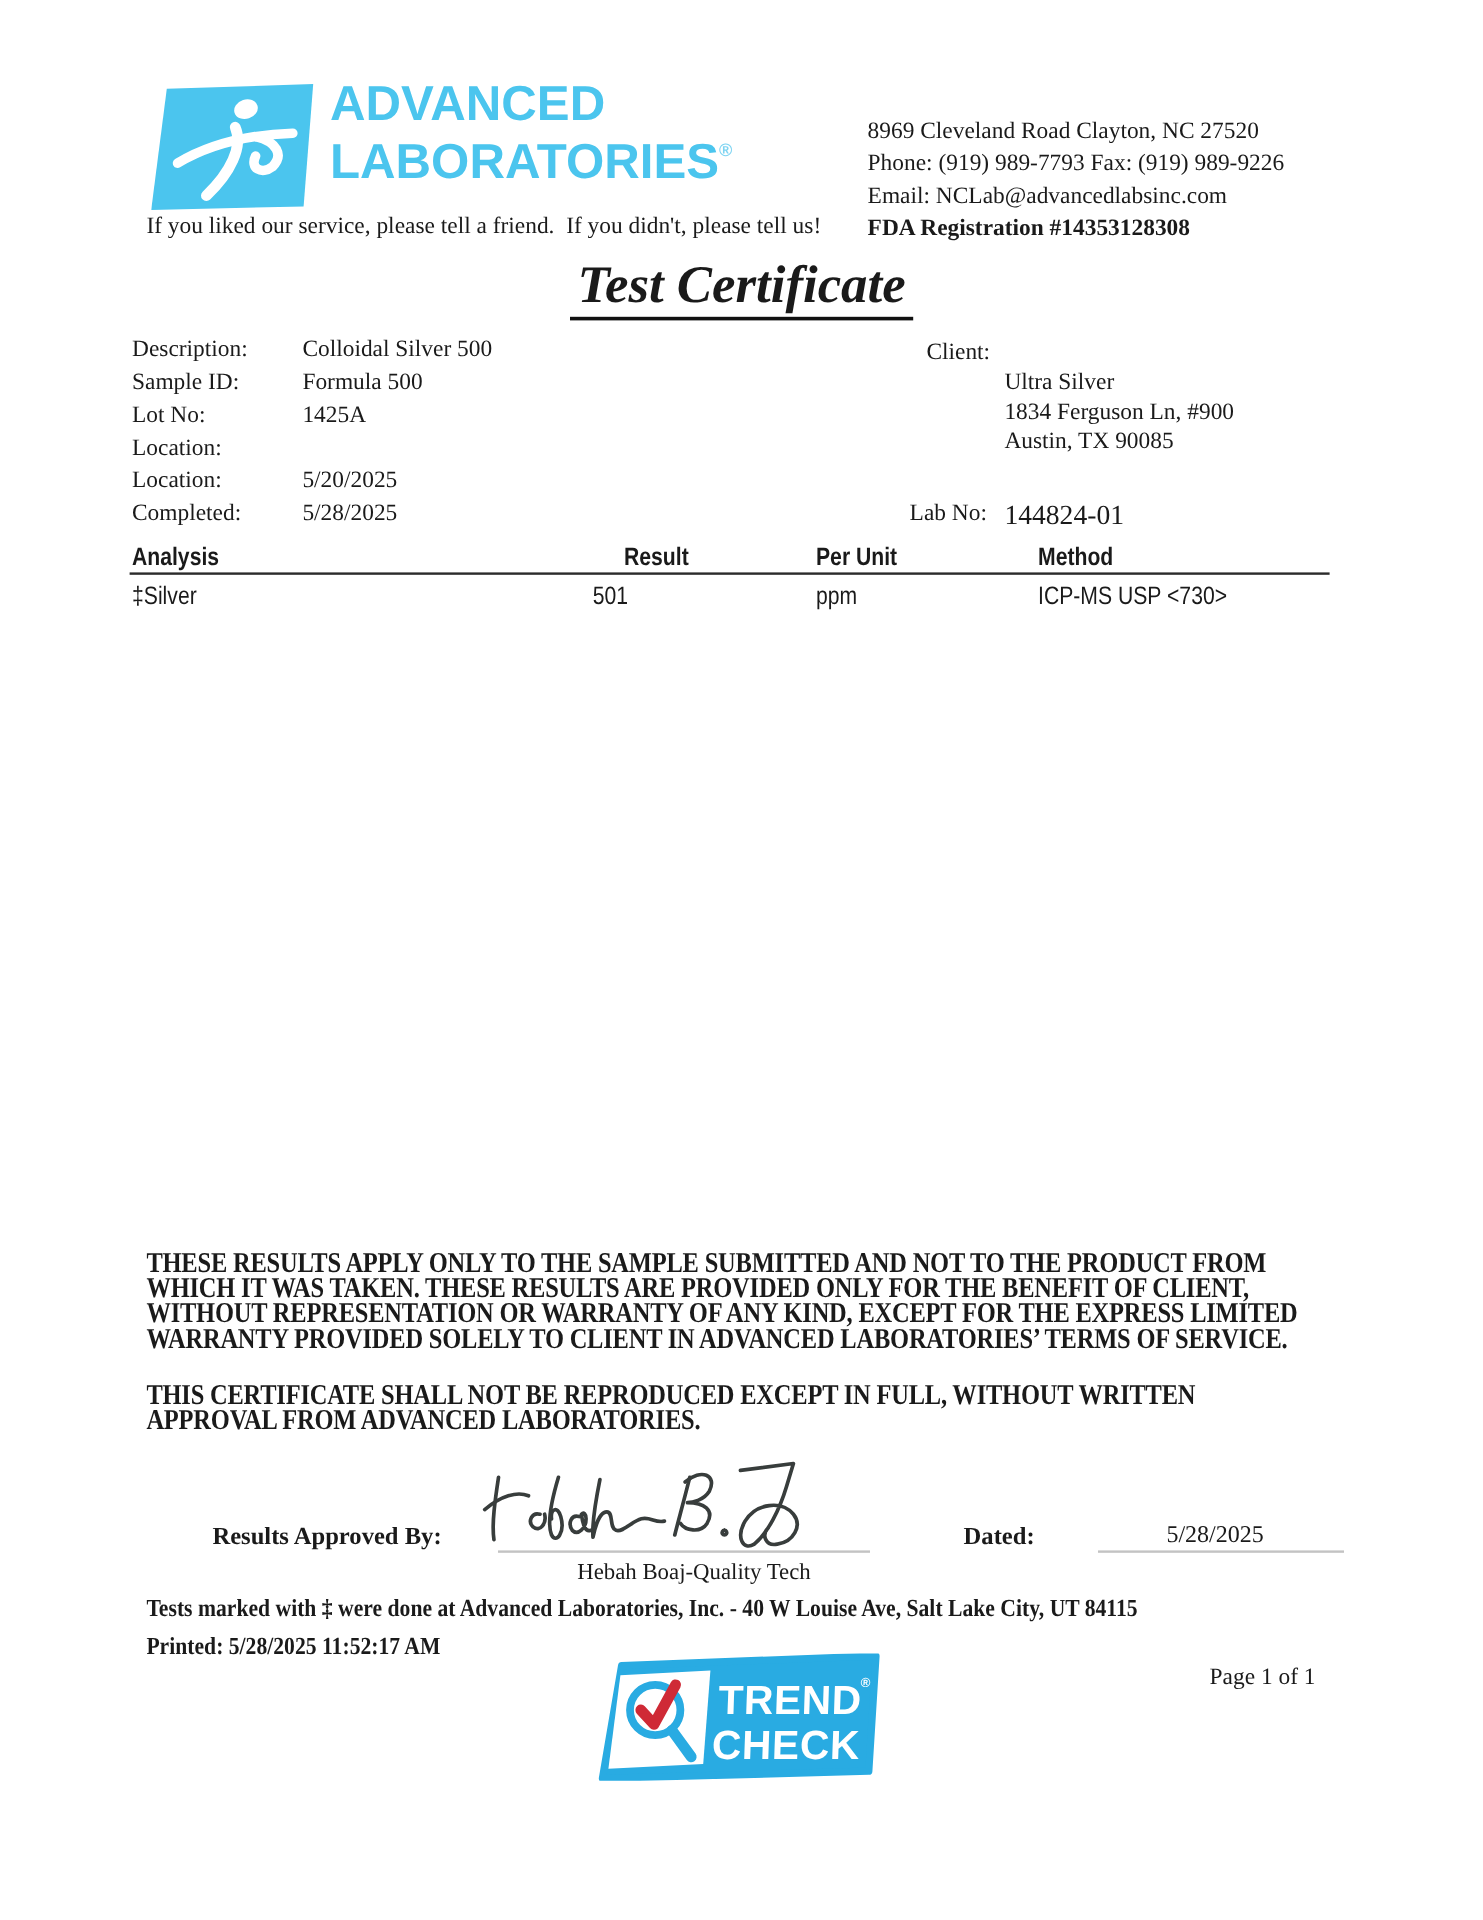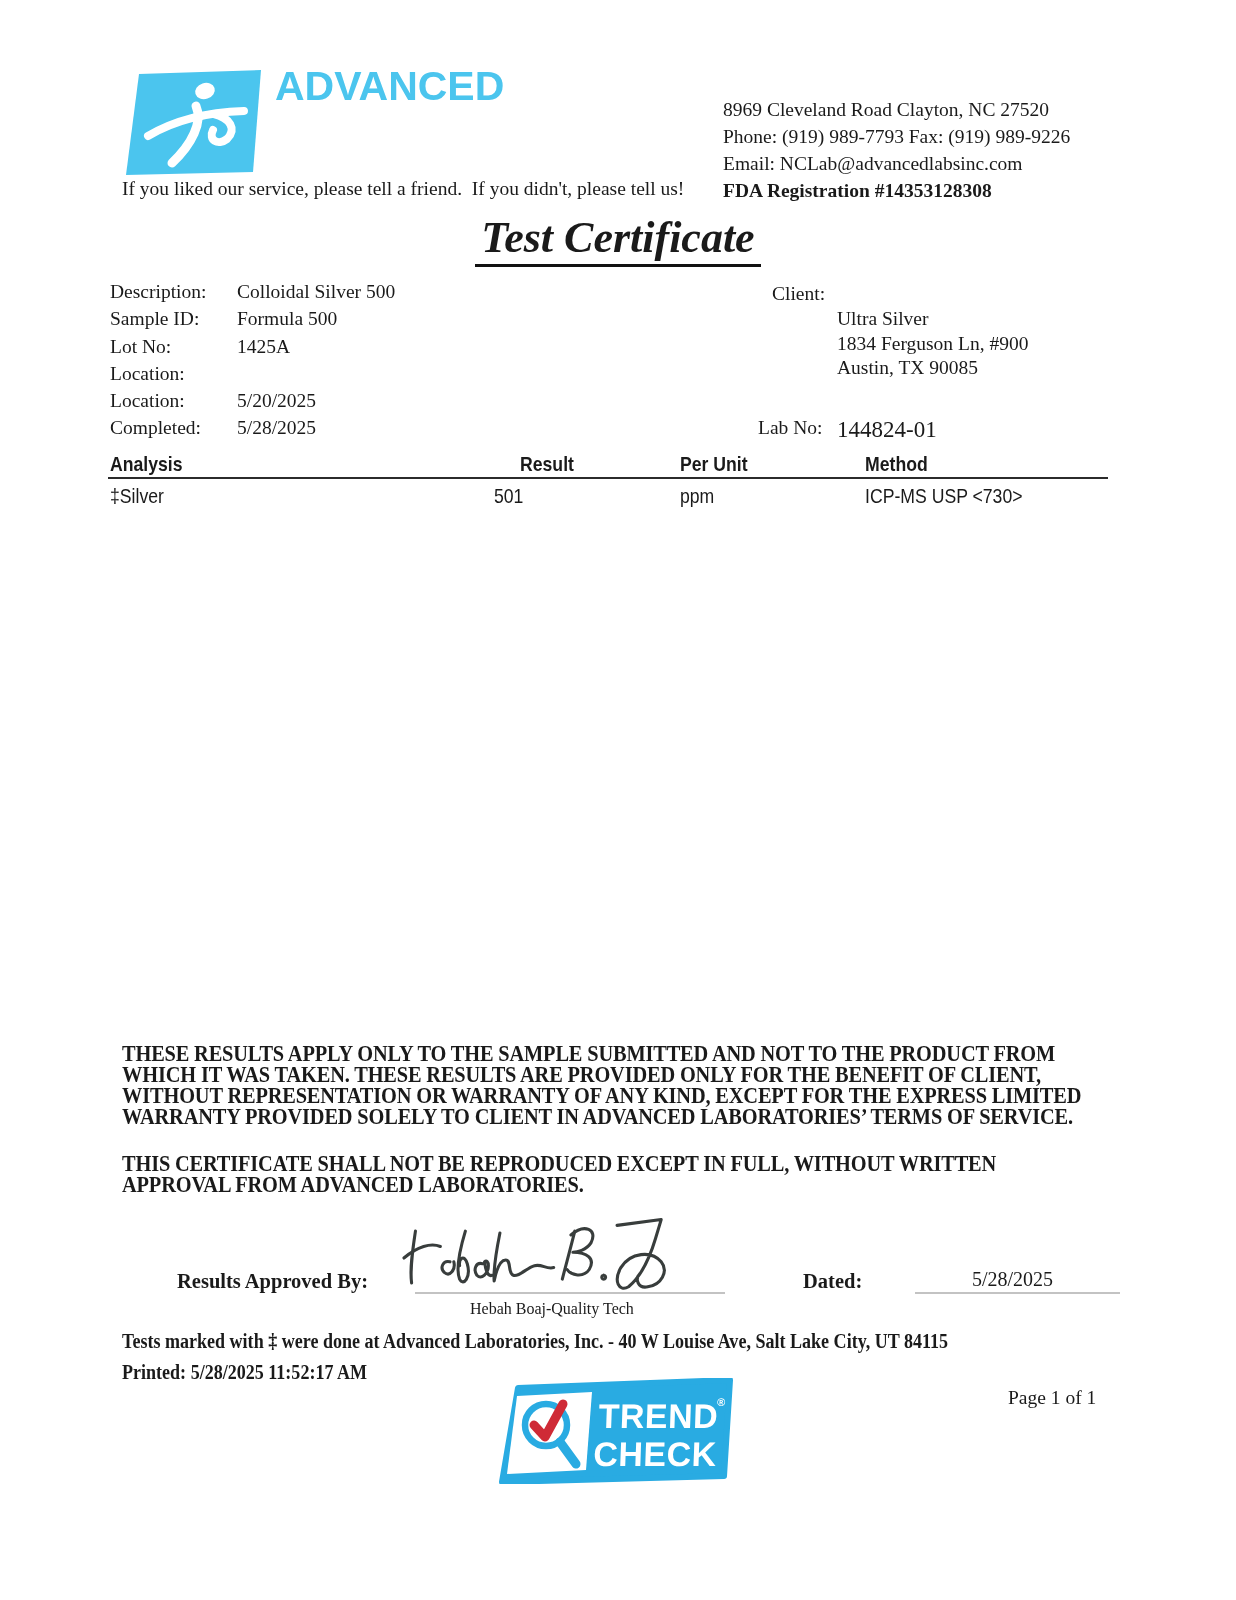--- a/index.html
+++ b/index.html
@@ -19,42 +19,42 @@
   .contact { left:723px; top:96px; font-size:19.5px; line-height:27px; }
   .contact .bold { font-weight:bold; }
 
   
   .title-wrap { left:0; top:212px; width:1236px; text-align:center; }
   .title { display:inline-block; font-size:44px; font-weight:bold; font-style:italic;
     border-bottom:3.5px solid #111; padding:0 6px 1px 6px; }
 
   
   .fields { left:110px; top:281px; font-size:19.5px; }
-  .frow { display:flex; height:27.3px; align-items:flex-start; }
+  .frow { display:flex; height:27.3px; align-items:flex-start;gap:15px; }
   .flabel { width:127px; }
   .client-label { left:772px; top:283px; font-size:19.5px; }
   .client-block { left:837px; top:307px; font-size:19.5px; line-height:24.6px; }
   .labno-label { left:758px; top:417px; font-size:19.5px; }
   .labno-value { left:837px; top:417px; font-size:23px; }
 
   
   .cond { display:inline-block; transform:scaleX(0.84); transform-origin:0 50%;
     font-family:"Liberation Sans", sans-serif; white-space:pre; }
   .th { position:absolute; top:452px; font-size:21px; font-weight:bold; }
   .td { position:absolute; top:484px; font-size:21px; }
   .table-rule { left:108px; top:477px; width:1000px; height:2px; background:#2b2b2b; }
 
   
   .legal-line { position:absolute; left:122px; font-size:24px; font-weight:bold;
     white-space:pre; transform:scaleX(0.85); transform-origin:0 0; letter-spacing:-0.2px; }
 
   
   .app-label { font-size:20.5px; font-weight:bold; }
   .sig-line { background:#c3c3c3; height:2px; }
-  .signer { font-size:16px; }
+  .signer { font-size:19px;margin-left:11px; }
   .dated-value { font-size:20px; }
 
   
   .foot-bold { position:absolute; left:122px; font-size:20.5px; font-weight:bold;
     white-space:pre; transform:scaleX(0.88); transform-origin:0 0; }
   .pageno { left:1008px; top:1387px; font-size:19.5px; }
 </style>
 </head>
 <body>
 
@@ -70,20 +70,21 @@
     <g clip-path="url(#logoclip)" stroke="#ffffff" stroke-linecap="round" fill="none">
       <ellipse cx="79" cy="21" rx="10" ry="8" fill="#ffffff" stroke="none" transform="rotate(-18 79 21)"></ellipse>
       <path d="M70,36 C77,52 66,74 46,93" stroke-width="9"></path>
       <path d="M22,66 C52,48 88,42 118,41" stroke-width="8"></path>
       <path d="M88,44 C104,48 111,59 101,69 C92,76 82,70 87,60" stroke-width="8"></path>
     </g>
   </svg>
 
   <div class="logo-text">
     <div>ADVANCED</div>
+    <div><span>LABORATORIES</span><span class="reg">®</span></div>
   </div>
 
   <div class="abs tagline nowrap">If you liked our service, please tell a friend.  If you didn't, please tell us!</div>
 
   <div class="abs contact">
     <div>8969 Cleveland Road Clayton, NC 27520</div>
     <div>Phone: (919) 989-7793 Fax: (919) 989-9226</div>
     <div>Email: NCLab@advancedlabsinc.com</div>
     <div class="bold">FDA Registration #14353128308</div>
   </div>

